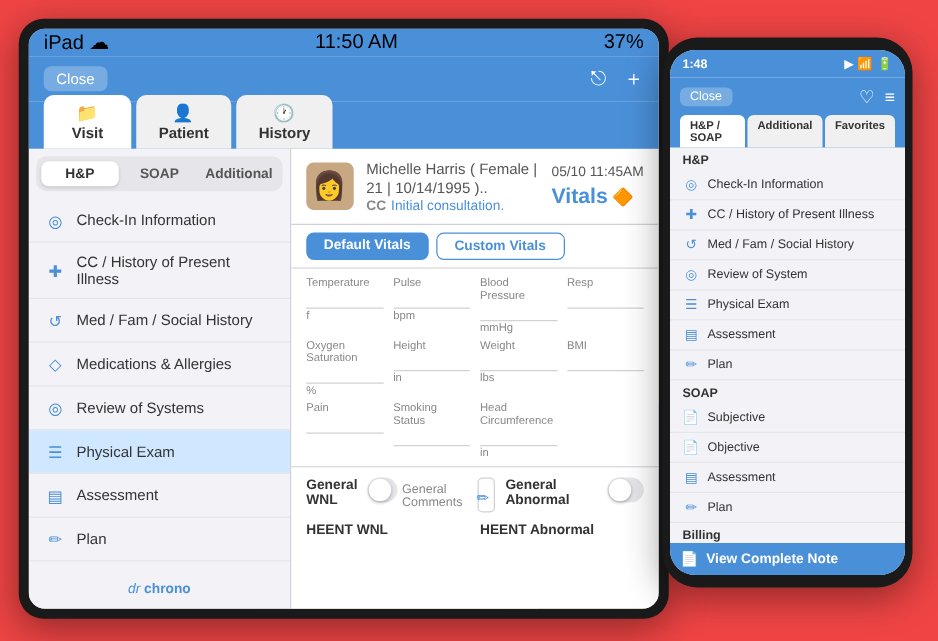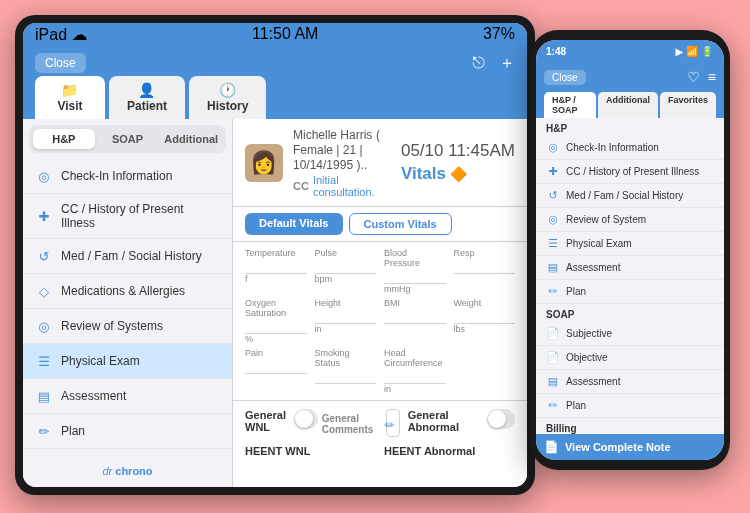--- a/index.html
+++ b/index.html
@@ -11,21 +11,21 @@
       overflow: hidden;
       display: flex;
       align-items: center;
       justify-content: center;
     }
 
     .scene {
       position: relative;
       width: 750px;
       height: 513px;
-      background: #fca5a5;
+      background: #ef4444;
     }
 
     
     .tablet {
       position: absolute;
       left: 15px;
       top: 15px;
       width: 520px;
       height: 480px;
       background: #1a1a1a;
@@ -221,21 +221,21 @@
       display: flex;
       align-items: center;
       gap: 4px;
       margin-top: 2px;
     }
     .patient-cc-label { font-size: 11px; color: #888; font-weight: 600; }
     .patient-cc-text { font-size: 11px; color: #4a90d9; }
     .patient-date-vitals {
       text-align: right;
     }
-    .patient-date { font-size: 17px; color: #555; }
+    .patient-date { font-size: 11px; color: #555; }
     .vitals-btn {
       display: flex;
       align-items: center;
       gap: 4px;
       margin-top: 3px;
     }
     .vitals-label { font-size: 17px; font-weight: 600; color: #4a90d9; }
     .vitals-icon { font-size: 14px; }
 
     
@@ -304,21 +304,21 @@
     .exam-toggle-knob {
       width: 18px;
       height: 18px;
       background: white;
       border-radius: 9px;
       position: absolute;
       top: 1px;
       left: 1px;
       box-shadow: 0 1px 3px rgba(0,0,0,0.3);
     }
-    .exam-comments-label { font-size: 10px; color: #888; margin-top: 4px; font-weight: bold; }
+    .exam-comments-label { font-size: 10px; color: #888; margin-top: 4px; }
     .exam-comments-box {
       border: 1px solid #d1d1d6;
       border-radius: 4px;
       min-height: 28px;
       padding: 3px 6px;
       font-size: 10px;
       position: relative;
     }
     .exam-edit-icon {
       position: absolute;
@@ -586,27 +586,27 @@
               <span class="vf-label">Oxygen Saturation</span>
               <input class="vf-input" type="text" style="">
               <span class="vf-unit">%</span>
             </div>
             <div class="vf-item">
               <span class="vf-label">Height</span>
               <input class="vf-input" type="text" style="">
               <span class="vf-unit">in</span>
             </div>
             <div class="vf-item">
+              <span class="vf-label">Weight</span>
+              <input class="vf-input" type="text" style="">
+              <span class="vf-unit">lbs</span>
+            </div>
+            <div class="vf-item">
               <span class="vf-label">BMI</span>
               <input class="vf-input" type="text" style="">
-            </div>
-            <div class="vf-item">
-              <span class="vf-label">Weight</span>
-              <input class="vf-input" type="text" style="">
-              <span class="vf-unit">lbs</span>
             </div>
             <div class="vf-item">
               <span class="vf-label">Pain</span>
               <input class="vf-input" type="text" style="">
             </div>
             <div class="vf-item">
               <span class="vf-label">Smoking Status</span>
               <input class="vf-input" type="text" style="">
             </div>
             <div class="vf-item">

